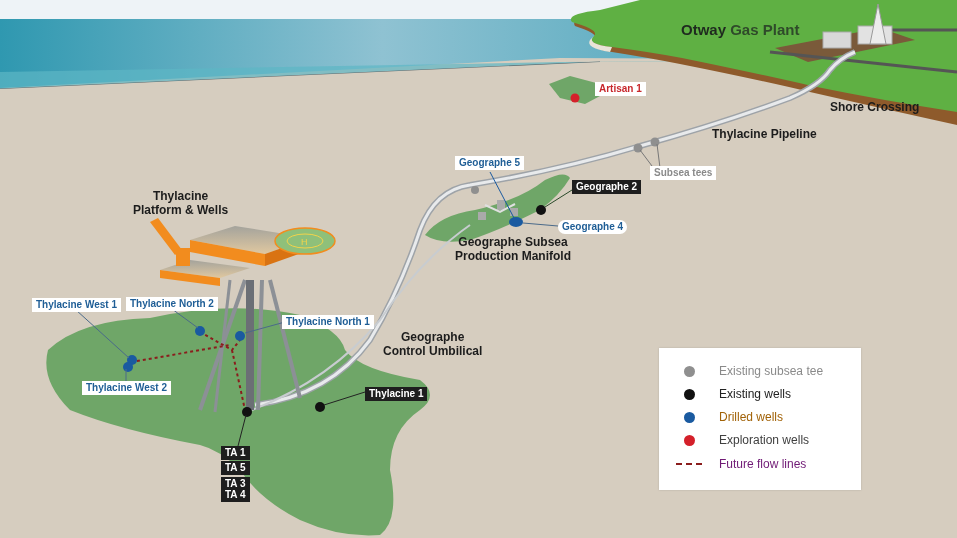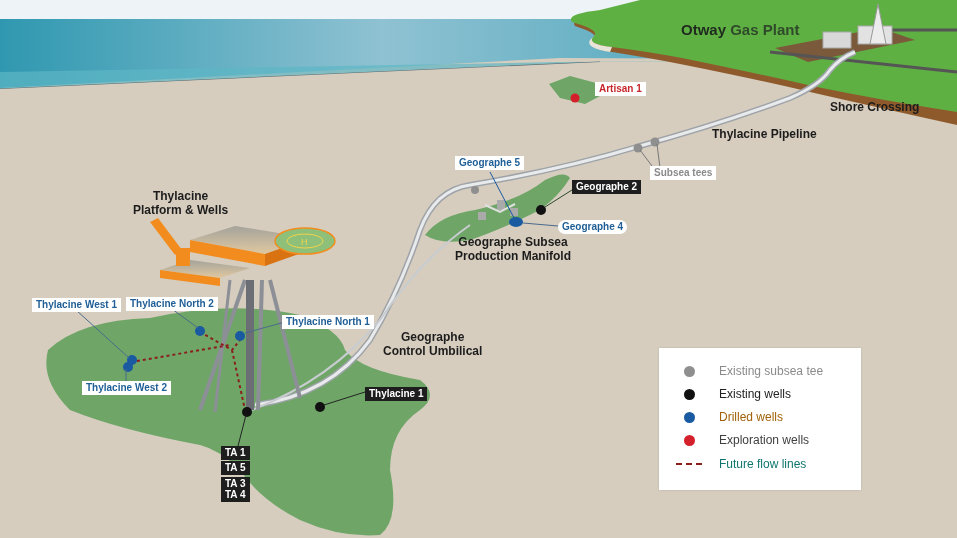--- a/index.html
+++ b/index.html
@@ -191,15 +191,15 @@
   <div class="leg-row" style="top:83px;">
     <span class="leg-sym">
         <span class="dot" style="background:#d4202a;"></span>
       </span>
     <span class="leg-text" style="color:#404040;">Exploration wells</span>
   </div>
   <div class="leg-row" style="top:107px;">
     <span class="leg-sym">
         <span class="dash"></span>
       </span>
-    <span class="leg-text" style="color:#0f766e;">Future flow lines</span>
+    <span class="leg-text" style="color:#701a75;">Future flow lines</span>
   </div>
 </div>
 
 </body></html>

